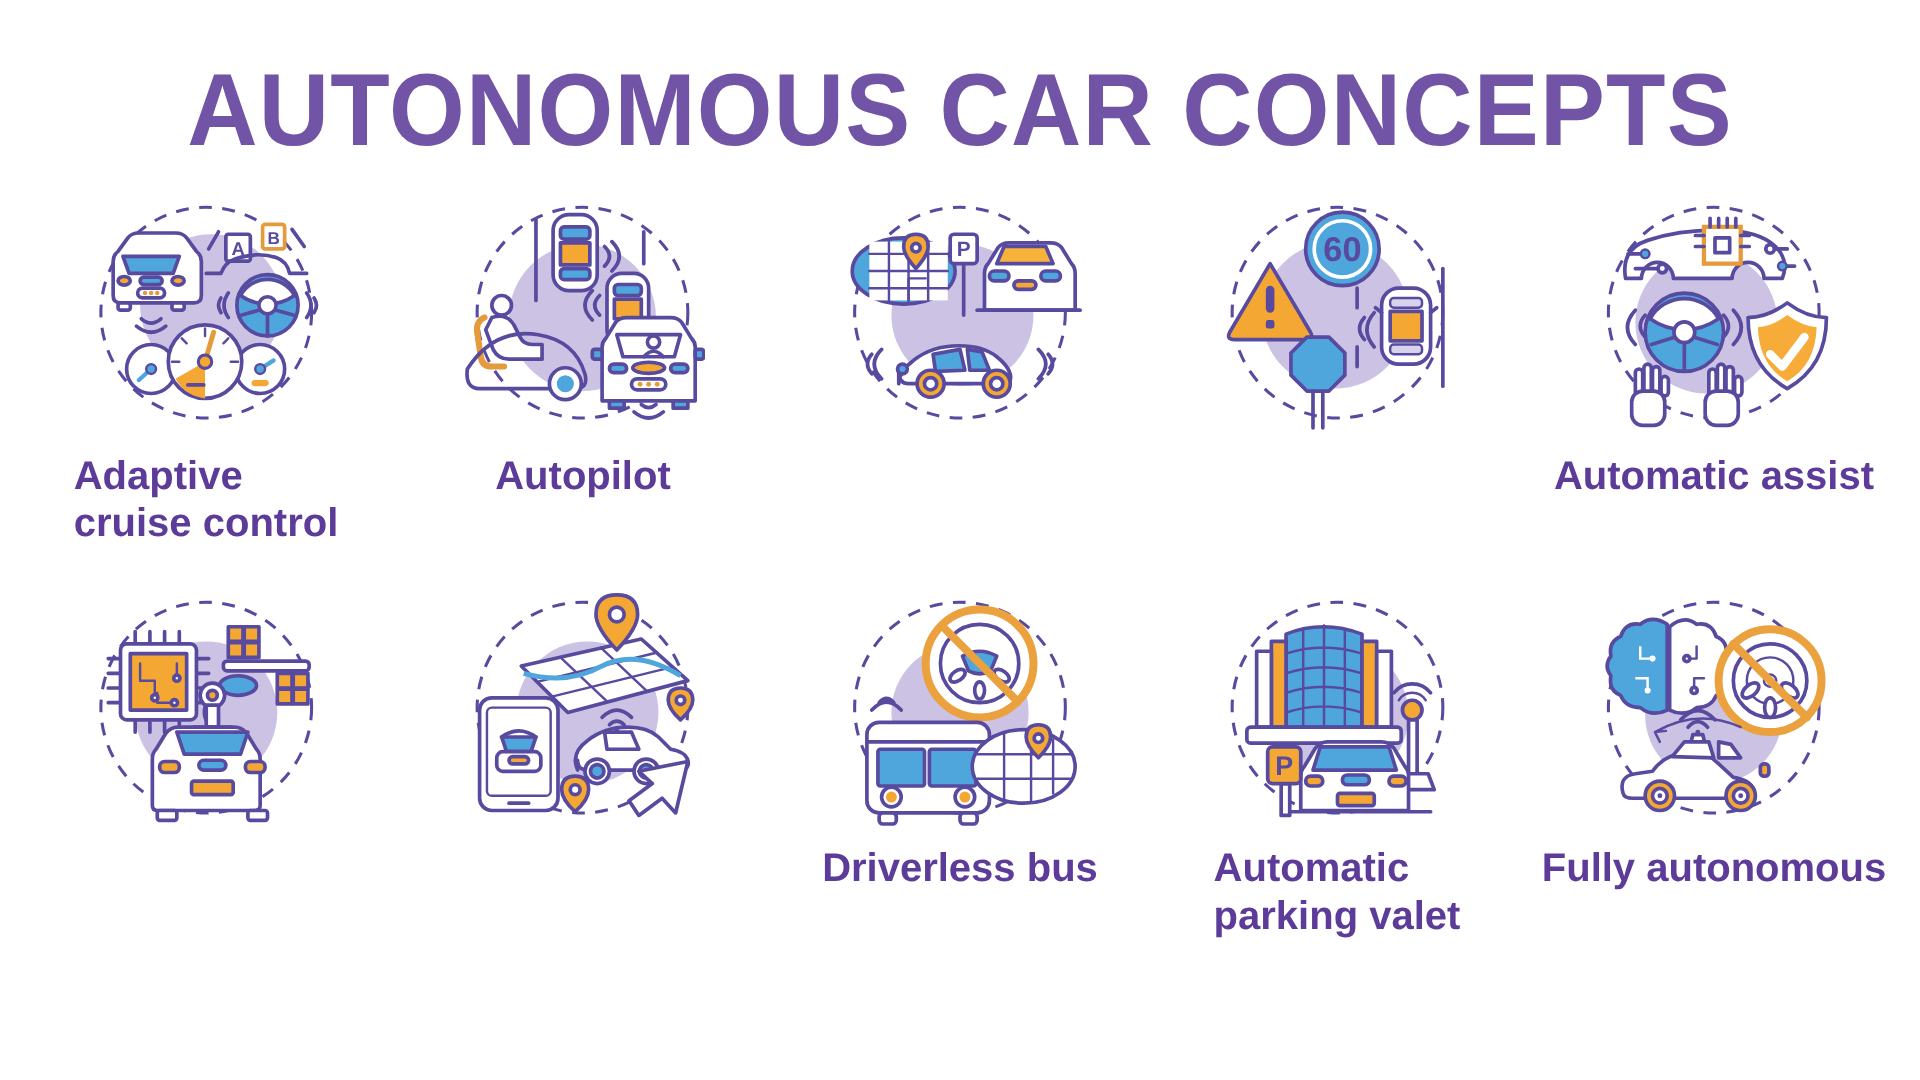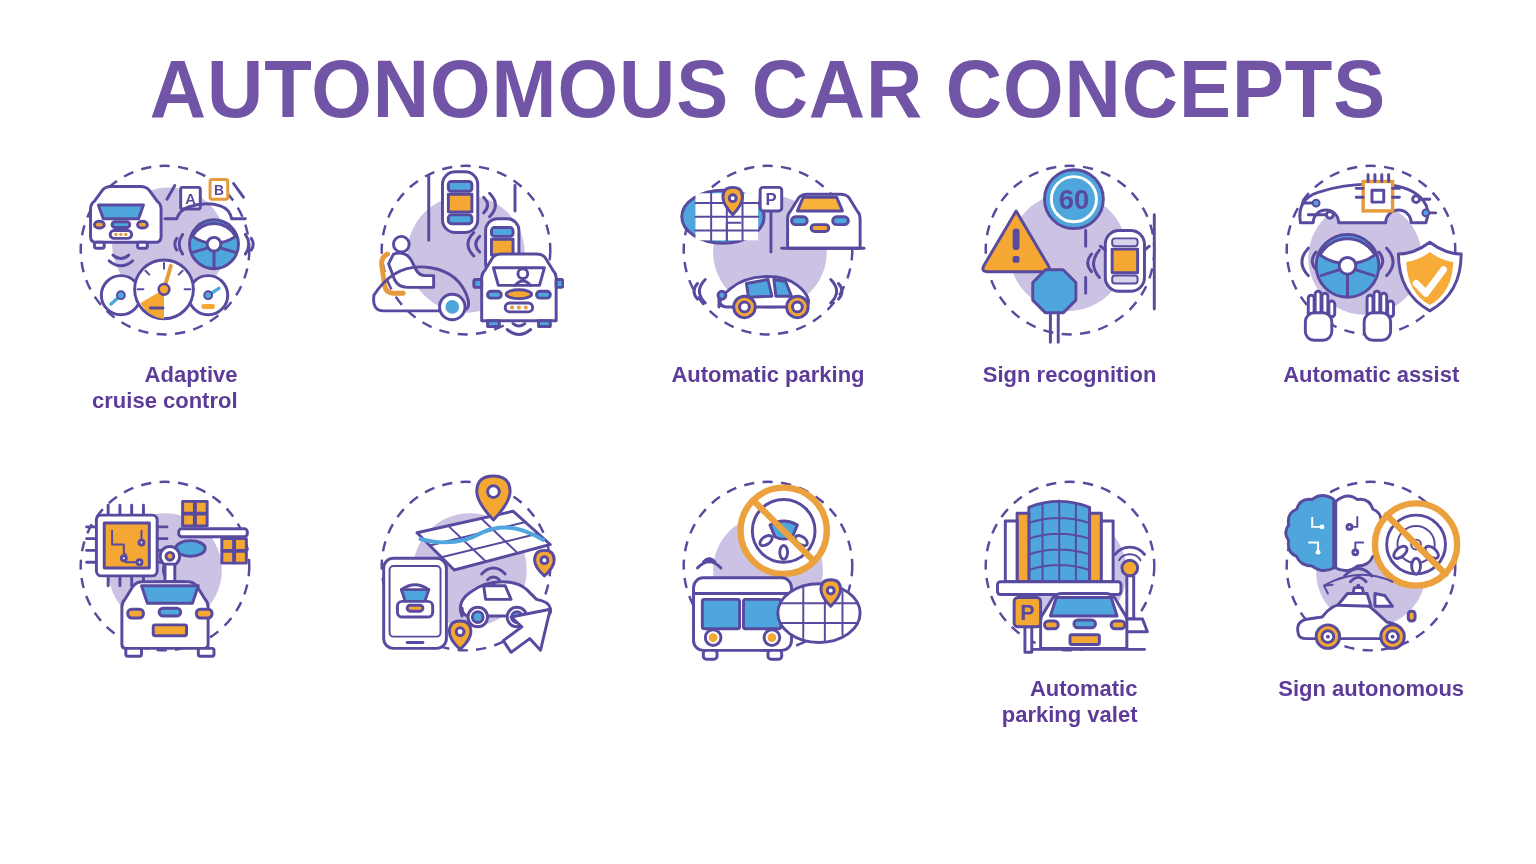--- a/index.html
+++ b/index.html
@@ -15,21 +15,21 @@
   html,body{width:1536px;height:864px;background:#fff;overflow:hidden;
     font-family:"Liberation Sans",sans-serif}
   .title{margin-top:42px;text-align:center;font-size:82px;font-weight:bold;
     color:var(--title);letter-spacing:1px;transform:scaleX(.95);white-space:nowrap}
   .row{display:grid;grid-template-columns:repeat(5,1fr);padding:0 14px;width:1536px}
   .row1{margin-top:22px}
   .row2{margin-top:44px}
   .cell{display:flex;flex-direction:column;align-items:center}
   .cell svg{width:196px;height:196px;display:block}
   .caption{height:66px;display:flex;align-items:flex-start;justify-content:center;
-    margin-top:8px;text-align:right;color:var(--label);font-size:22px;
+    margin-top:8px;text-align:left;color:var(--label);font-size:32px;
     font-weight:bold;line-height:1.18;white-space:pre-line}
   
   svg .o{fill:none;stroke:var(--ol);stroke-width:3;stroke-linecap:round;stroke-linejoin:round}
   svg .thin{stroke-width:2}
   svg .w{fill:#fff;stroke:var(--ol);stroke-width:3;stroke-linecap:round;stroke-linejoin:round}
   svg .bl{fill:var(--blue);stroke:var(--ol);stroke-width:3;stroke-linejoin:round}
   svg .or{fill:var(--orange);stroke:var(--ol);stroke-width:3;stroke-linejoin:round}
   svg .blob{fill:var(--lav)}
   svg .dash{fill:none;stroke:var(--ol);stroke-width:2.5;stroke-dasharray:10.5 8.5}
   svg .orl{fill:none;stroke:var(--orline);stroke-linecap:round}
@@ -128,20 +128,21 @@
       <rect class="bl" x="172" y="136" width="14" height="7" rx="3.5"></rect>
       <ellipse class="or" cx="154" cy="139" rx="13" ry="4.5"></ellipse>
       <rect class="w" x="140" y="148" width="28" height="9" rx="4.5"></rect>
       <circle cx="147" cy="152.5" r="2" fill="#e59a3c"></circle>
         <circle cx="154" cy="152.5" r="2" fill="#e59a3c"></circle>
         <circle cx="161" cy="152.5" r="2" fill="#e59a3c"></circle>
       <rect class="bl" x="122" y="166" width="12" height="6"></rect>
       <rect class="bl" x="174" y="166" width="12" height="6"></rect>
       <path class="o" d="M142 175 q12 10 24 0 M148 169 q6 5 12 0"></path>
     </svg>
+    <figcaption class="caption">Autopilot</figcaption>
   </figure>
 
   <figure class="cell">
     <svg viewBox="0 0 200 200">
       <circle class="dash" cx="100" cy="94" r="86"></circle>
       <circle class="blob" cx="102" cy="96" r="58"></circle>
 
       <ellipse class="bl" cx="54" cy="60" rx="42" ry="27"></ellipse>
       <rect x="26" y="36" width="64" height="48" fill="#fff"></rect>
       <path class="o thin" d="M26 46 h64 M26 60 h64 M26 74 h64 M42 36 v48 M58 36 v48 M74 36 v48"></path>
@@ -163,21 +164,20 @@
       <path class="w" d="M50 152 q0-10 12-19 q15-12 37-12 q20 0 31 9 q9 7 11 14 q2 8-7 8 H58 q-8 0-8-10 z"></path>
       <polygon class="bl" points="78,128 100,124 104,141 80,142"></polygon>
       <polygon class="bl" points="106,124 118,126 124,141 108,141"></polygon>
       <circle class="bl" cx="53" cy="140" r="4"></circle>
       <circle class="or" cx="76" cy="152" r="11"></circle>
       <circle class="w" cx="76" cy="152" r="5"></circle>
       <circle class="or" cx="130" cy="152" r="11"></circle>
       <circle class="w" cx="130" cy="152" r="5"></circle>
       <path class="o" d="M36 124 q-12 12 0 24 M28 128 q-7 8 0 16 M164 124 q12 12 0 24 M172 128 q7 8 0 16"></path>
     </svg>
-    <figcaption class="caption">Automatic parking</figcaption>
   </figure>
 
   <figure class="cell">
     <svg viewBox="0 0 200 200">
       <circle class="dash" cx="100" cy="94" r="86"></circle>
       <circle class="blob" cx="98" cy="96" r="60"></circle>
 
       <circle class="bl" cx="104" cy="42" r="30"></circle>
       <circle cx="104" cy="42" r="23" fill="none" stroke="#fff" stroke-width="3"></circle>
       <text x="104" y="52" font-size="28" text-anchor="middle" fill="#fff">60</text>
@@ -191,21 +191,20 @@
 
       <rect class="w" x="136" y="74" width="40" height="62" rx="14"></rect>
       <rect x="143" y="82" width="26" height="8" rx="3" fill="#d9d2ec" stroke="#584a9f" stroke-width="2"></rect>
       <rect class="or" x="143" y="93" width="26" height="24"></rect>
       <rect x="143" y="120" width="26" height="8" rx="3" fill="#d9d2ec" stroke="#584a9f" stroke-width="2"></rect>
       <path class="o" d="M136 94 l-5-4 M176 94 l5-4"></path>
       <path class="o" d="M130 94 q-12 14 0 28 M122 98 q-8 9 0 18"></path>
       <path class="o" d="M116 74 v16 M116 122 v16"></path>
       <path class="o" d="M186 58 v96"></path>
     </svg>
-    <figcaption class="caption">Sign recognition</figcaption>
   </figure>
 
   <figure class="cell">
     <svg viewBox="0 0 200 200">
       <circle class="dash" cx="100" cy="94" r="86"></circle>
       <circle class="blob" cx="94" cy="102" r="58"></circle>
 
       <path class="w" d="M28 66 q-4-24 18-31 q30-10 68-8 q28 2 39 16 q8 10 3 23 H141 a13 13 0 0 0-26 0 H67 a13 13 0 0 0-26 0 z"></path>
       <path class="o" d="M44 46 h-14 M58 58 h-22 M146 42 h14 M156 56 h10"></path>
       <circle cx="44" cy="46" r="3.5" fill="#4fa6dc" stroke="#584a9f" stroke-width="2"></circle>
@@ -345,20 +344,21 @@
       <circle class="w" cx="104" cy="169" r="8"></circle>
         <circle cx="104" cy="169" r="4.5" fill="#f5a733"></circle>
       <rect class="w" x="34" y="182" width="14" height="9" rx="3"></rect>
       <rect class="w" x="100" y="182" width="14" height="9" rx="3"></rect>
 
       <ellipse class="w" cx="152" cy="144" rx="42" ry="30"></ellipse>
       <path class="o thin" d="M112 134 h80 M114 154 h76 M136 116 v56 M158 114 v58 M176 122 v44"></path>
       <path class="or" d="M164 110 q10 0 10 10 q0 7-10 17 q-10-10-10-17 q0-10 10-10 z"></path>
       <circle class="w" cx="164" cy="121" r="3.5"></circle>
     </svg>
+    <figcaption class="caption">Driverless bus</figcaption>
   </figure>
 
   <figure class="cell">
     <svg viewBox="0 0 200 200">
       <circle class="dash" cx="100" cy="96" r="86"></circle>
       <circle class="blob" cx="100" cy="102" r="58"></circle>
 
       <path class="bl" d="M58 36 q30-12 62 0 v76 H58 z"></path>
       <path class="o thin" d="M72 32 v80 M89 29 v83 M106 32 v80 M58 52 q30-10 62 0 M58 68 q30-10 62 0 M58 84 q30-10 62 0 M58 100 q30-10 62 0"></path>
       <rect class="or" x="46" y="42" width="12" height="70"></rect>
@@ -421,16 +421,16 @@
       <polygon class="w" points="66,136 76,124 96,124 100,137"></polygon>
       <polygon class="w" points="104,124 114,126 122,137 104,137"></polygon>
       <rect class="or" x="138" y="142" width="7" height="10" rx="3"></rect>
       <circle class="or" cx="56" cy="168" r="12"></circle>
         <circle class="w" cx="56" cy="168" r="6"></circle>
         <circle cx="56" cy="168" r="2" fill="#584a9f"></circle>
       <circle class="or" cx="122" cy="168" r="12"></circle>
         <circle class="w" cx="122" cy="168" r="6"></circle>
         <circle cx="122" cy="168" r="2" fill="#584a9f"></circle>
     </svg>
-    <figcaption class="caption">Sign autonomous</figcaption>
+    <figcaption class="caption">Fully autonomous</figcaption>
   </figure>
 
 </div>
 
 </body></html>

